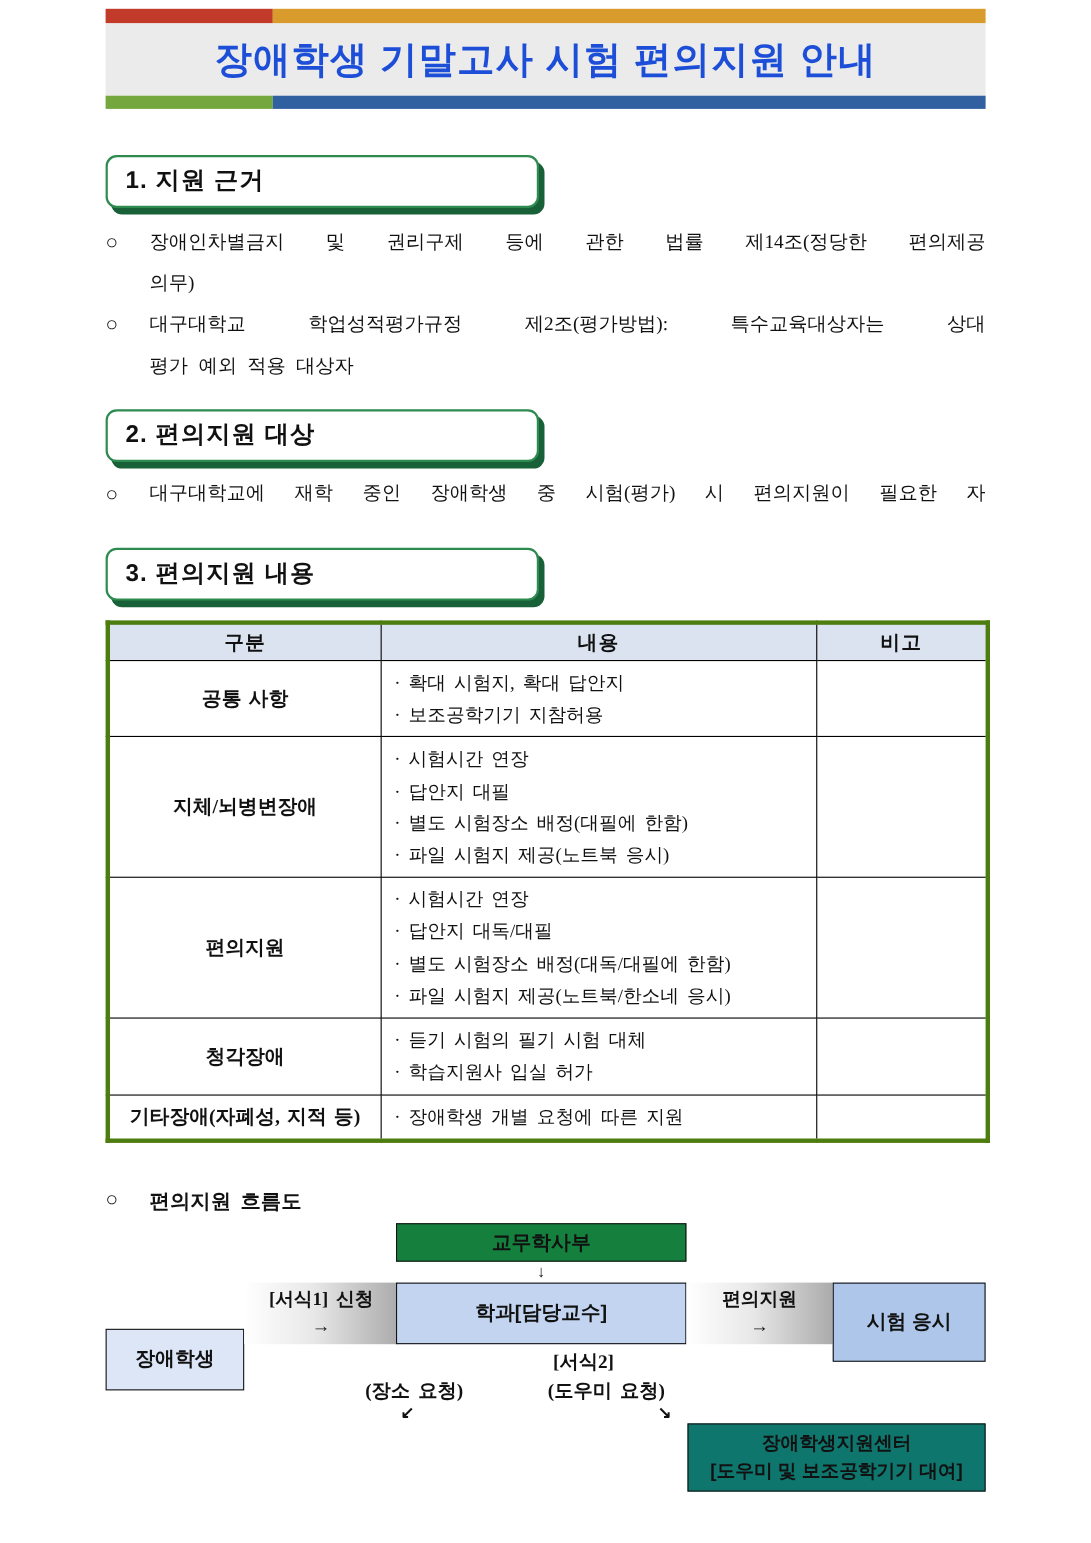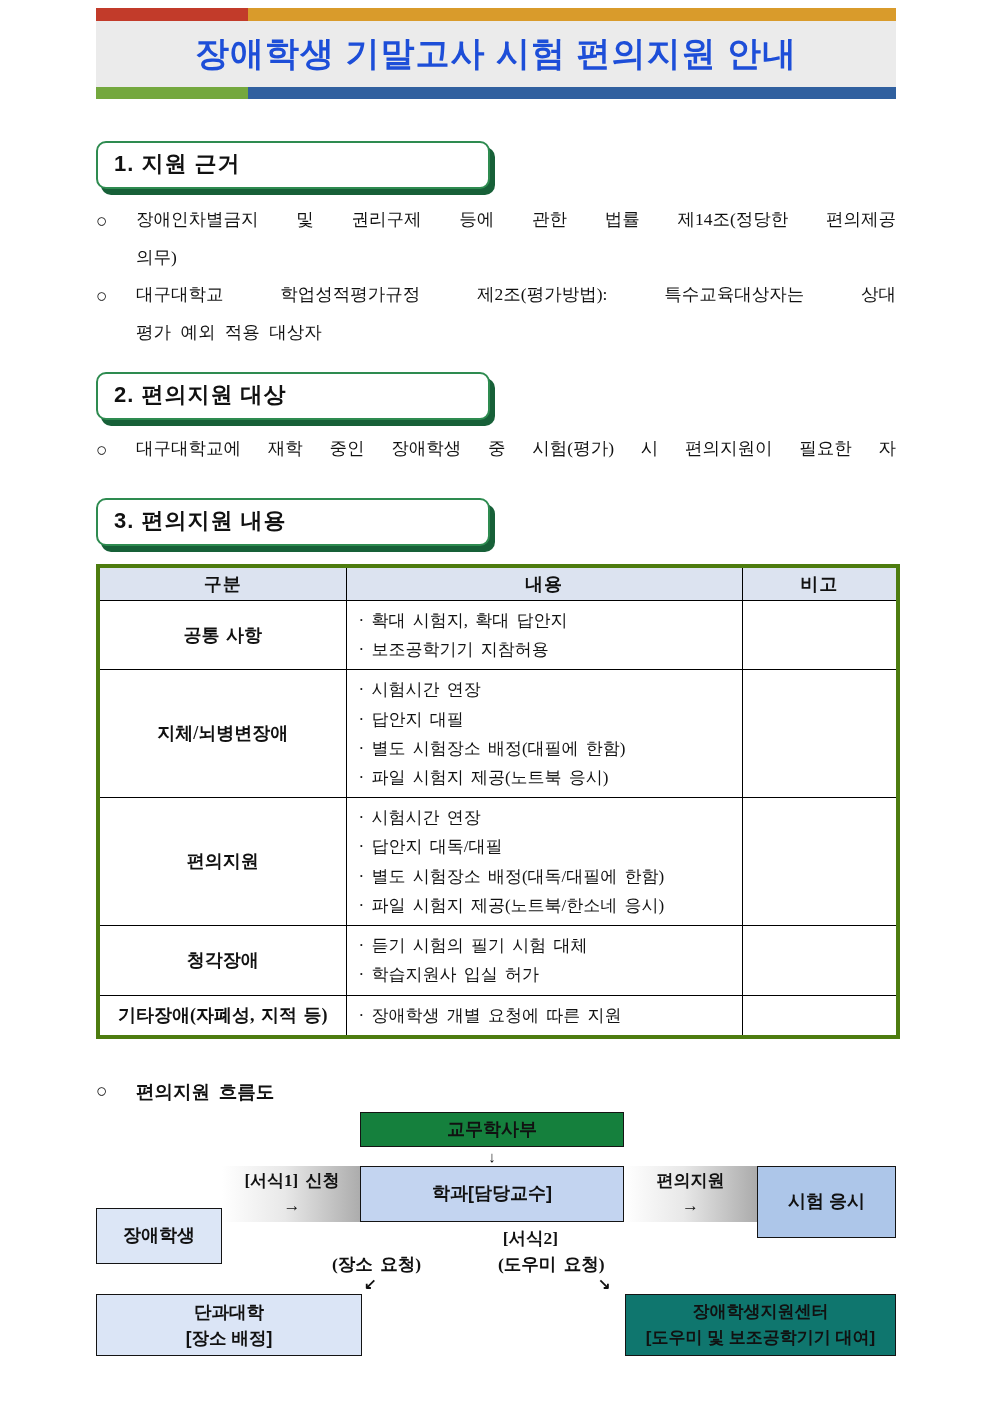--- a/index.html
+++ b/index.html
@@ -249,21 +249,17 @@
 
   <div class="fbox fbox-exam">시험 응시</div>
 
   <div class="flabel form2">[서식2]</div>
   <div class="flabel req-left">(장소 요청)</div>
   <div class="flabel req-right">(도우미 요청)</div>
 
   <div class="diag diag-left">↙</div>
   <div class="diag diag-right">↘</div>
 
-  <div class="fbox fbox-college">
-    <span>단과대학</span>
-    <span>[장소 배정]</span>
-  </div>
   <div class="fbox fbox-center">
     <span>장애학생지원센터</span>
     <span>[도우미 및 보조공학기기 대여]</span>
   </div>
 </div>
 
 </body></html>

